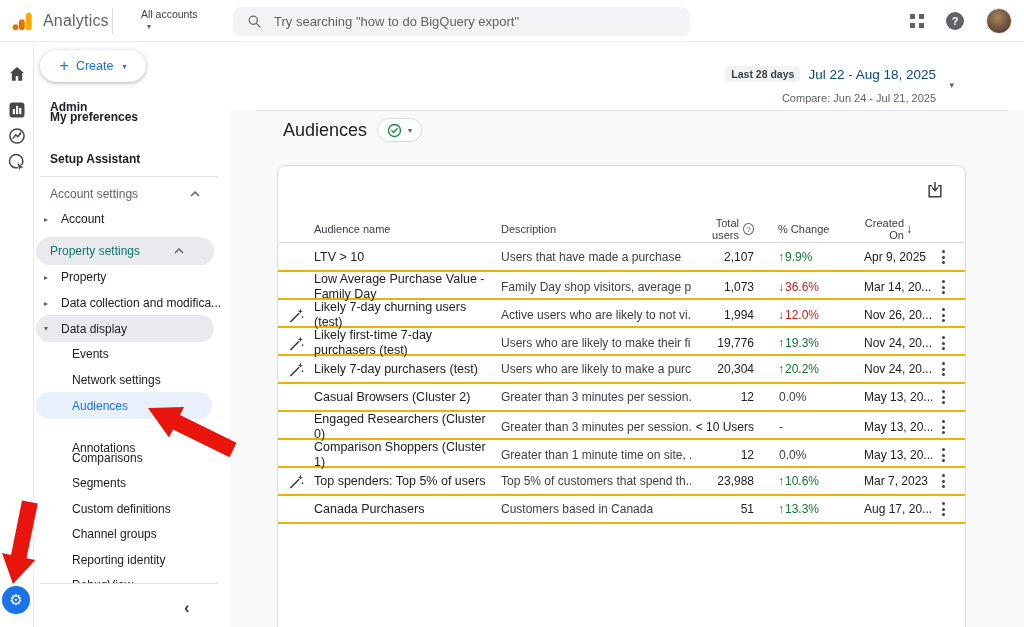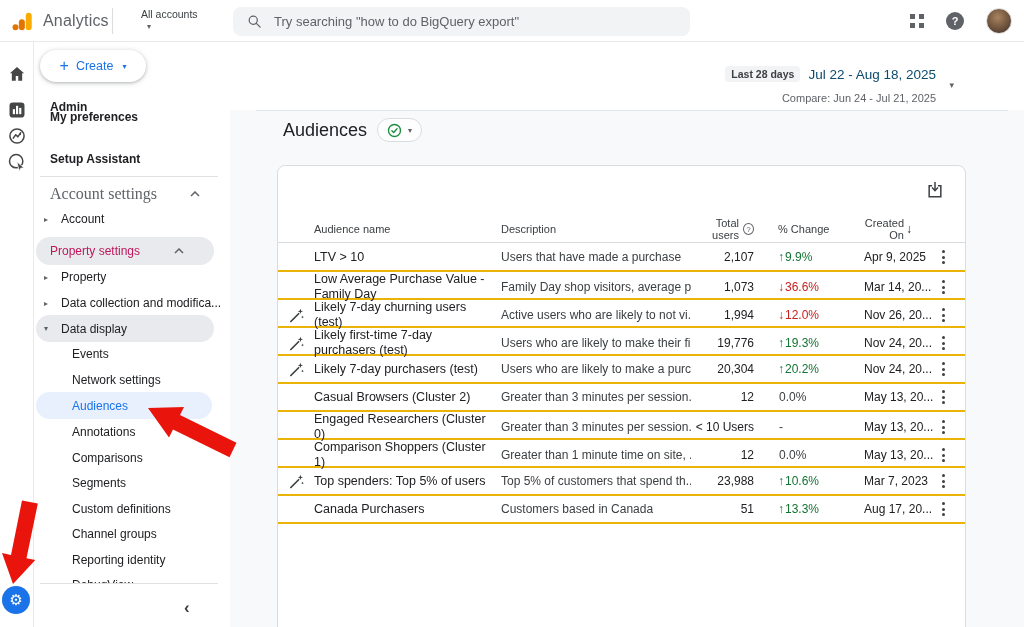--- a/index.html
+++ b/index.html
@@ -43,21 +43,21 @@
   .create-btn .plus { font-size:16px; font-weight:400; }
   .create-btn .lbl { font-size:12.5px; font-weight:500; }
   .create-btn .caret { font-size:8px; margin-left:2px; }
   .srow { position:absolute; left:0; width:196px; height:26px; display:flex; align-items:center;
           font-size:12px; color:#202124; font-weight:400; }
   .srow.l1 { padding-left:16px; font-weight:700; }
   .srow.l2 { padding-left:27px; font-weight:500; }
   .srow.l3 { padding-left:38px; font-weight:500; }
   .srow .tri { position:absolute; left:10px; font-size:8px; color:#5f6368; }
   .sec-hdr { position:absolute; left:0; width:196px; height:28px; display:flex; align-items:center;
-             padding-left:16px; font-size:16px; color:#5f6368; font-weight:500;font-family:Liberation Serif, serif; }
+             padding-left:16px; font-size:12px; color:#5f6368; font-weight:500; }
   .sec-hdr svg, .pill-row svg.chev { position:absolute; right:30px; }
   .pill-row { position:absolute; left:2px; width:178px; height:28px; border-radius:14px; background:#e8eaed;
               display:flex; align-items:center; padding-left:14px; font-size:12px; font-weight:500; color:#202124; }
   .pill-row .tri { position:absolute; left:8px; font-size:8px; color:#5f6368; }
   .sel-pill { position:absolute; left:2px; width:176px; height:27px; border-radius:14px; background:#e8f0fe;
               display:flex; align-items:center; padding-left:36px; font-size:12px; font-weight:500; color:#1a73e8; }
   .sb-div { position:absolute; left:6px; width:178px; height:1px; background:#e0e0e0; }
   .debug-clip { position:absolute; left:0; top:530px; width:196px; height:11px; overflow:hidden; }
   .collapse-chv { position:absolute; left:150px; top:556px; font-size:17px; font-weight:bold; color:#3c4043; }
 
@@ -192,21 +192,21 @@
       <svg width="10" height="6" viewBox="0 0 10 6">
         <polyline points="1,5 5,1 9,5" fill="none" stroke="#5f6368" stroke-width="1.5"></polyline>
       </svg>
     </div>
     <div class="srow l2" style="top:164px">
       <span class="tri">▸</span>
       <span>Account</span>
     </div>
 
     <div class="pill-row" style="top:195px">
-      <span style="color:#be185d">Property settings</span>
+      <span style="color:#0f766e">Property settings</span>
       <svg class="chev" width="10" height="6" viewBox="0 0 10 6">
         <polyline points="1,5 5,1 9,5" fill="none" stroke="#5f6368" stroke-width="1.5"></polyline>
       </svg>
     </div>
     <div class="srow l2" style="top:222px">
       <span class="tri">▸</span>
       <span>Property</span>
     </div>
     <div class="srow l2" style="top:248px">
       <span class="tri">▸</span>
@@ -219,21 +219,21 @@
 
     <div class="srow l3" style="top:299px">
         <span>Events</span>
       </div>
     <div class="srow l3" style="top:325px">
         <span>Network settings</span>
       </div>
     <div class="sel-pill" style="top:350px">
       <span>Audiences</span>
     </div>
-    <div class="srow l3" style="top:377px">
+    <div class="srow l3" style="top:393px">
         <span>Annotations</span>
       </div>
     <div class="srow l3" style="top:403px">
         <span>Comparisons</span>
       </div>
     <div class="srow l3" style="top:428px">
         <span>Segments</span>
       </div>
     <div class="srow l3" style="top:454px">
         <span>Custom definitions</span>

